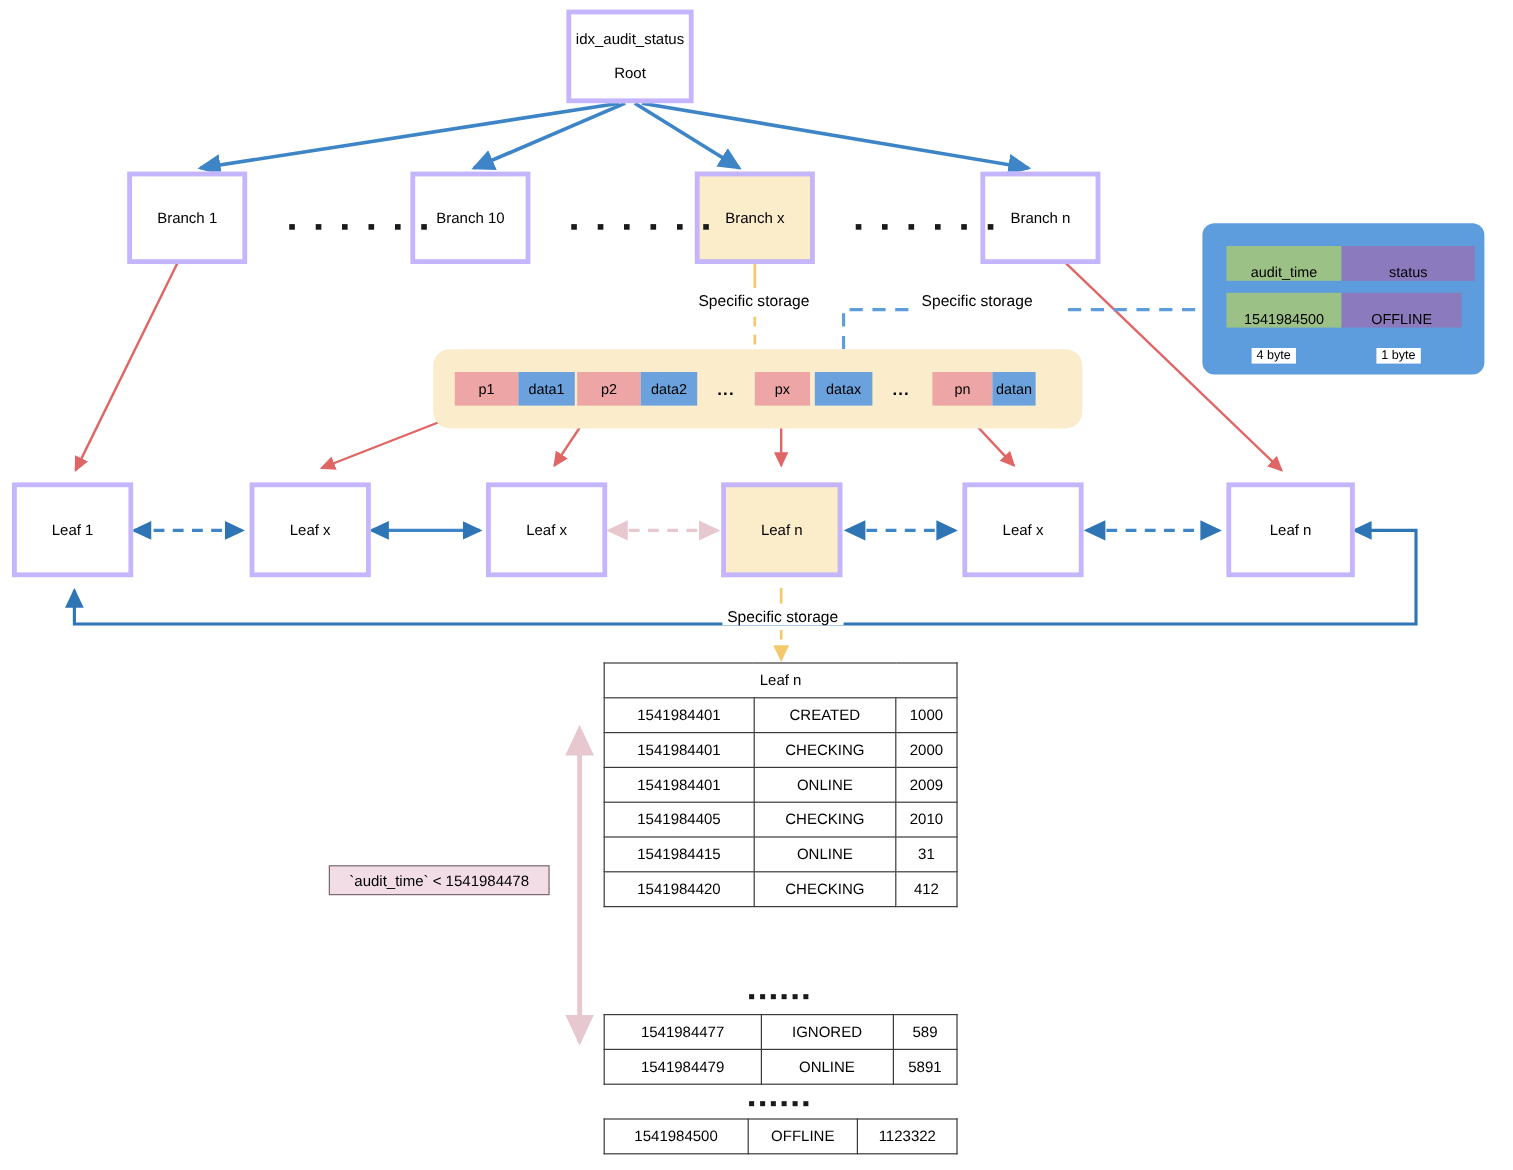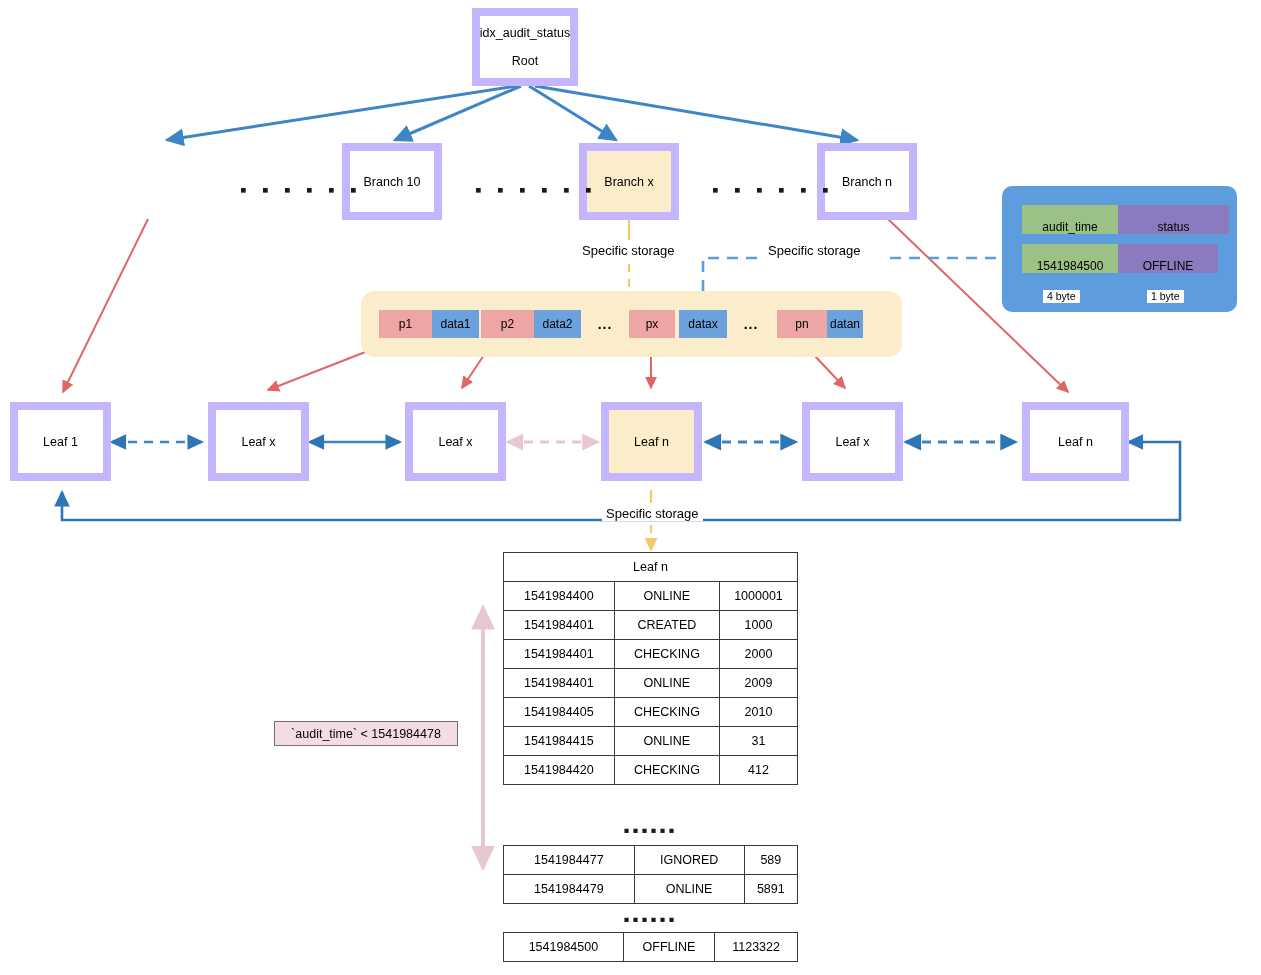--- a/index.html
+++ b/index.html
@@ -1,21 +1,21 @@
 <!DOCTYPE html>
 <html><head>
 <meta charset="utf-8">
 <style>
   html,body{margin:0;padding:0;background:#ffffff;}
   body{width:1261px;height:975px;position:relative;overflow:hidden;
        font-family:"Liberation Sans","DejaVu Sans",sans-serif;color:#000;}
   #canvas{position:absolute;left:0;top:0;width:1261px;height:975px;}
   svg.wires{position:absolute;left:0;top:0;width:1261px;height:975px;pointer-events:none;}
 
-  .node{position:absolute;border:8px solid #c4b5fd;background:#fff;
+  .node{position:absolute;border:4px solid #c4b5fd;background:#fff;
         display:flex;align-items:center;justify-content:center;
         font-size:12.5px;box-sizing:border-box;}
   .node.hl{background:#fbecca;}
   .root{flex-direction:column;gap:14px;}
   .dots{position:absolute;font-size:19px;letter-spacing:5px;color:#1a1a1a;
         font-weight:700;line-height:1;white-space:nowrap;font-family:"Liberation Sans",sans-serif;}
   .lbl{position:absolute;font-size:13px;background:#fff;padding:0 4px;white-space:nowrap;}
 
   
   .page-strip{position:absolute;background:#fbeccb;border-radius:14px;}
@@ -130,20 +130,23 @@
 
     <line x1="1026" y1="297" x2="1110" y2="297" stroke="#000" stroke-width="1.2" marker-end="url(#ablk)" marker-start="url(#ablkr)"></line>
     <line x1="1116" y1="297" x2="1218" y2="297" stroke="#cc2222" stroke-width="1.2" marker-end="url(#ard2)" marker-start="url(#ard2r)"></line>
   </svg>
 
   <div class="node root" style="left:472px;top:8px;width:106px;height:78px;">
     <span>idx_audit_status</span>
     <span>Root</span>
   </div>
 
+  <div class="node" style="left:106px;top:143px;width:100px;height:77px;">
+    <span>Branch 1</span>
+  </div>
   <div class="node" style="left:342px;top:143px;width:100px;height:77px;">
     <span>Branch 10</span>
   </div>
   <div class="node" style="left:817px;top:143px;width:100px;height:77px;">
     <span>Branch n</span>
   </div>
   <div class="node hl" style="left:579px;top:143px;width:100px;height:77px;">
     <span>Branch x</span>
   </div>
 
@@ -230,25 +233,20 @@
   <div class="cond">
     <span>`audit_time` &lt; 1541984478</span>
   </div>
 
   <table class="tbl" style="top:552px;">
     <tbody>
       <tr>
         <td class="c-purple" colspan="3">Leaf n</td>
       </tr>
       <tr>
-          <td class="c-lpink">1541984400</td>
-          <td class="c-red">ONLINE</td>
-          <td class="c-red">1000001</td>
-        </tr>
-      <tr>
           <td class="c-lpink">1541984401</td>
           <td class="c-white">CREATED</td>
           <td class="c-white">1000</td>
         </tr>
       <tr>
           <td class="c-lpink">1541984401</td>
           <td class="c-white">CHECKING</td>
           <td class="c-white">2000</td>
         </tr>
       <tr>

